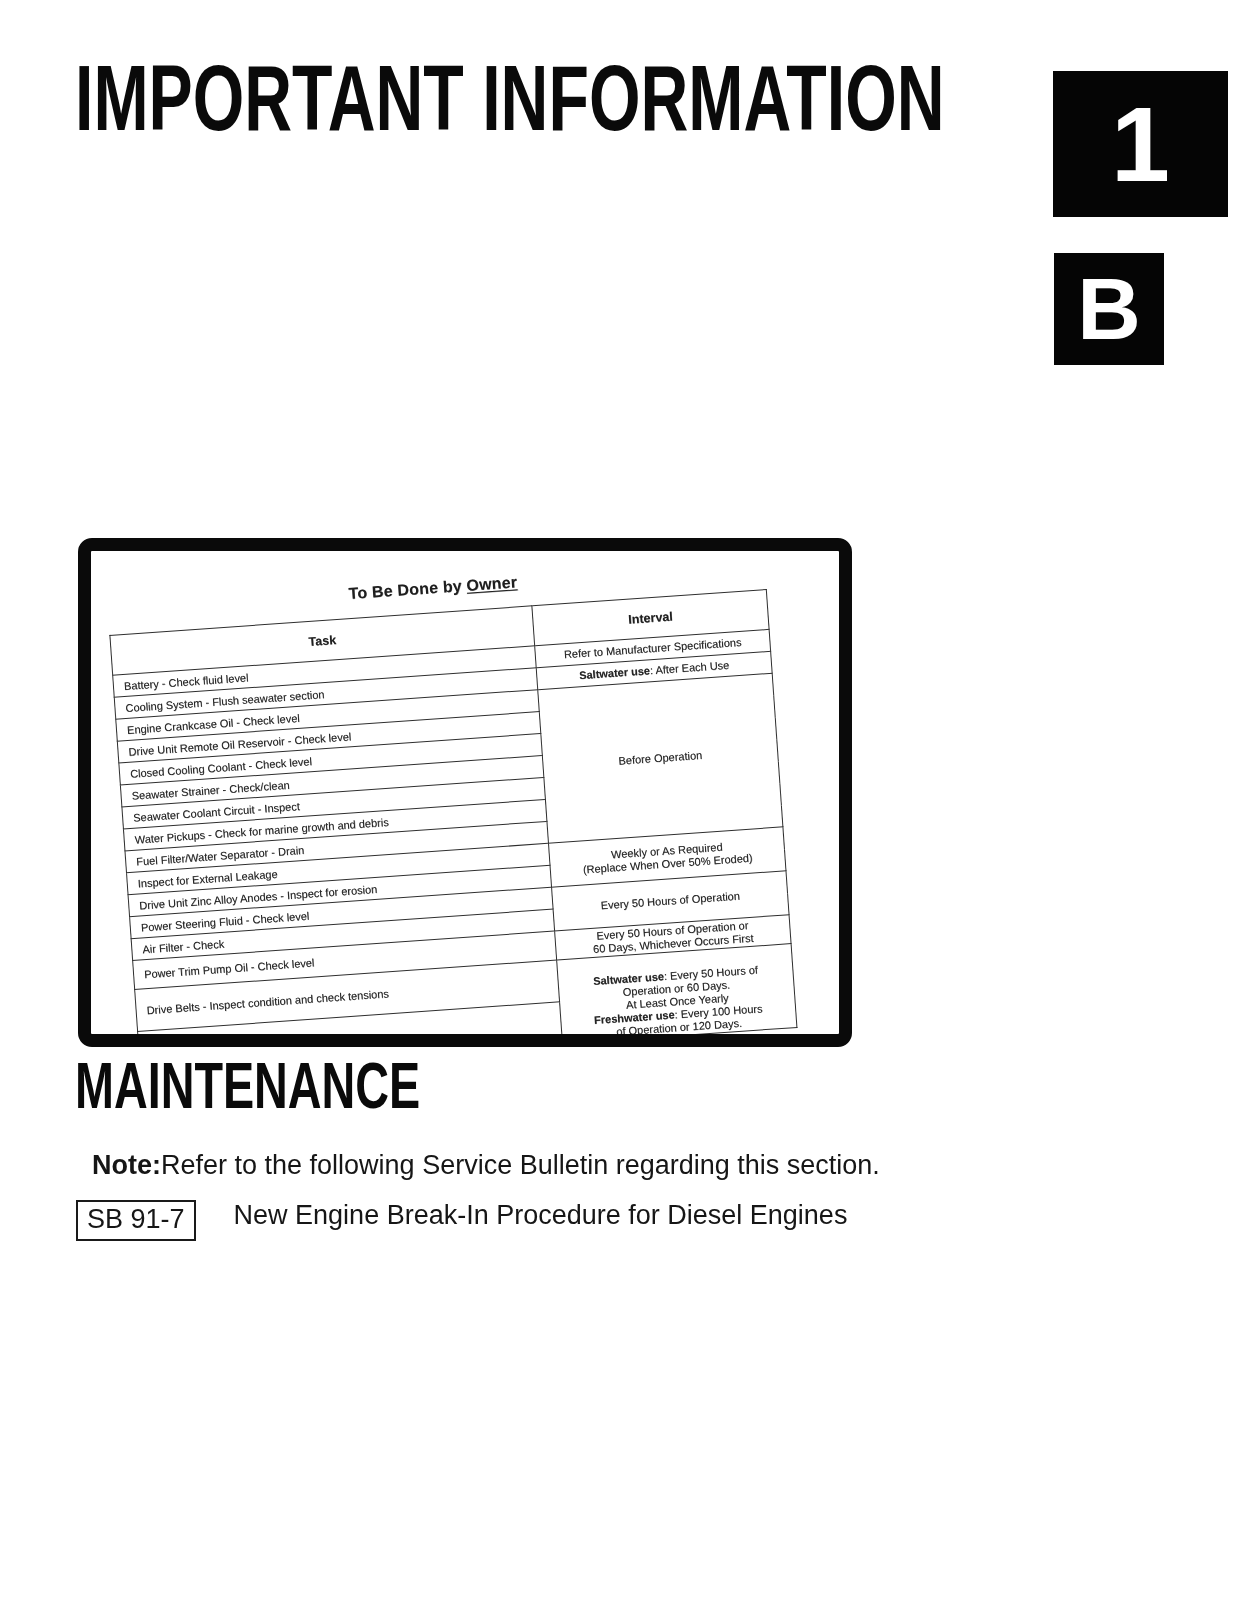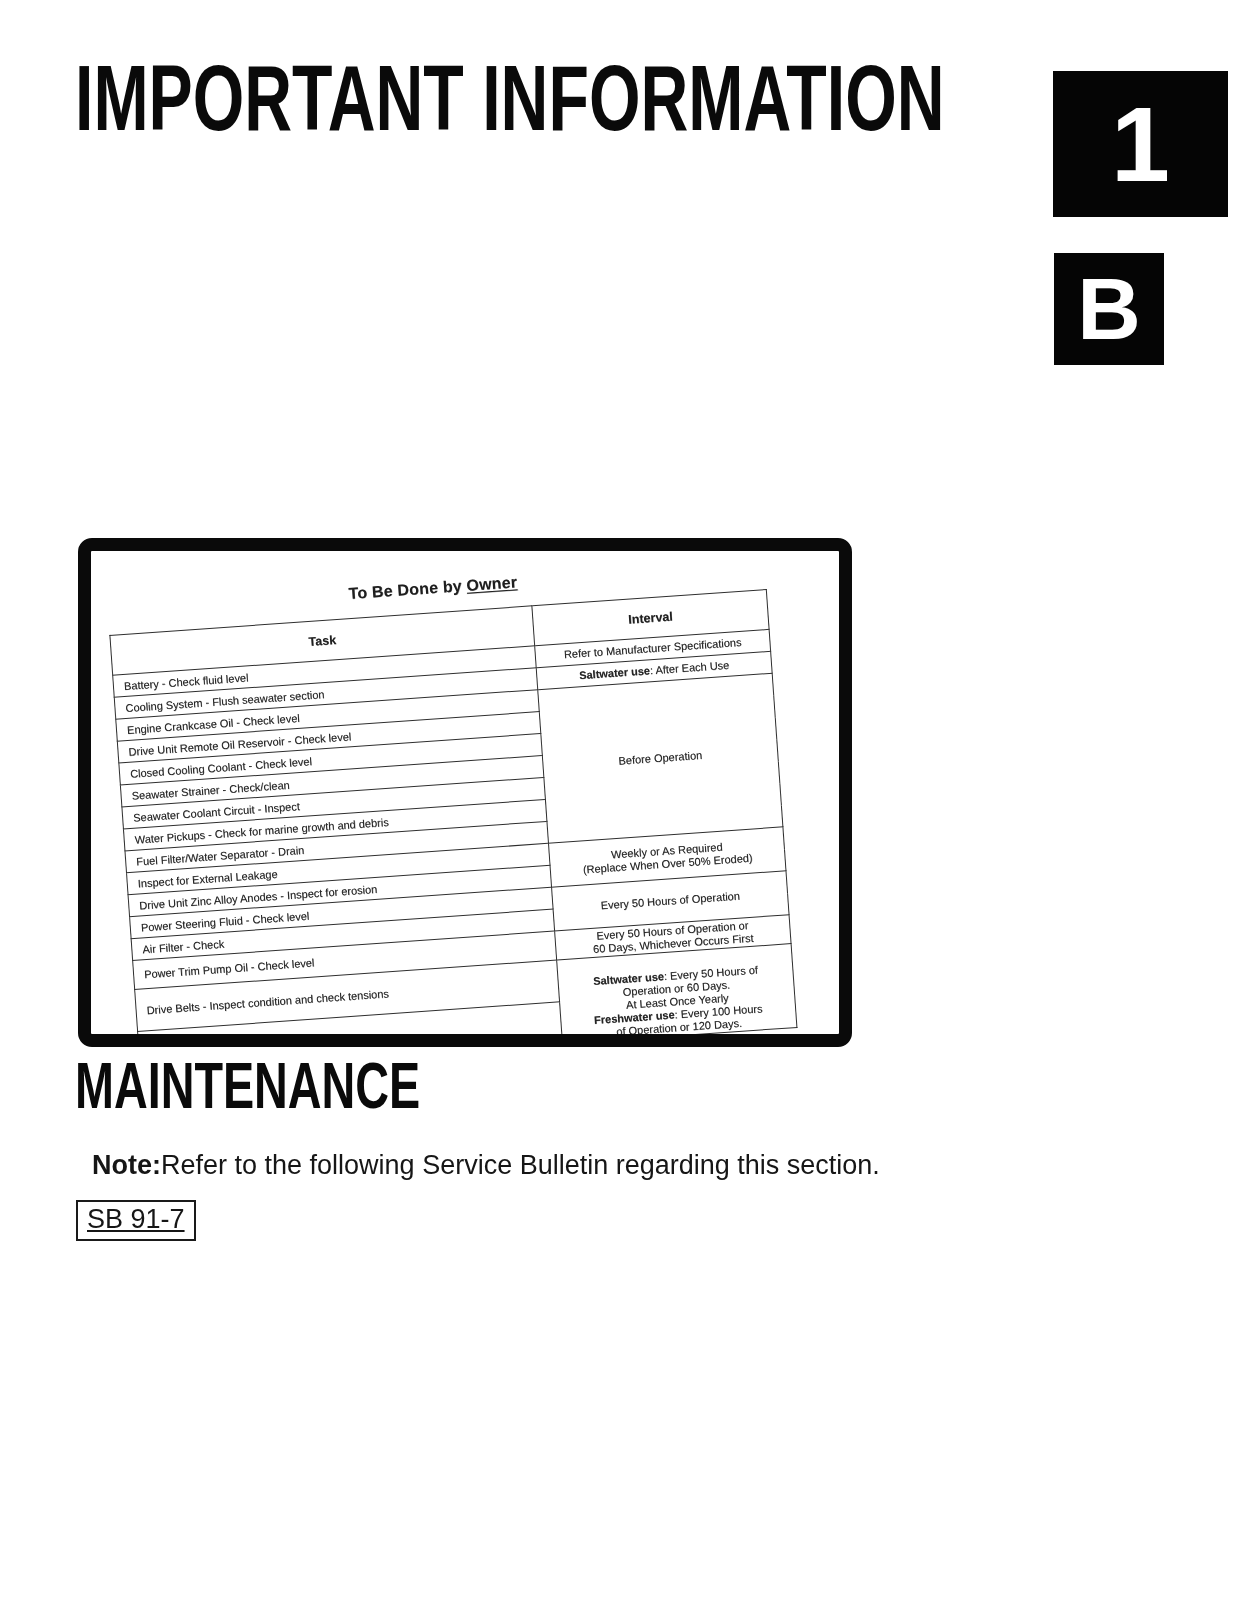--- a/index.html
+++ b/index.html
@@ -77,21 +77,21 @@
   .note {
     position:absolute; left:92px; top:1148px; margin:0;
     font-size:27px; line-height:34px; color:#161616; white-space:nowrap;
   }
   .note b { font-weight:bold; }
 
   
   .bulletin {
     position:absolute; left:76px; top:1200px;
     display:flex; align-items:flex-start; gap:38px;
-    font-size:27px; color:#161616; white-space:nowrap;text-decoration:underline;
+    font-size:27px; color:#161616; white-space:nowrap;
   }
   .sb-box {
     border:2px solid #1a1a1a; padding:2px 9px 4px 9px; display:inline-block;
   }
 </style>
 </head>
 <body>
 
 <h1 class="page-title">IMPORTANT INFORMATION</h1>
 
@@ -174,13 +174,14 @@
     </table>
   </div>
 </div>
 
 <h2 class="maint-heading">MAINTENANCE</h2>
 
 <p class="note"><b>Note:</b><span>Refer to the following Service Bulletin regarding this section.</span></p>
 
 <div class="bulletin">
   <span class="sb-box">SB 91-7</span>
+  <span>New Engine Break-In Procedure for Diesel Engines</span>
 </div>
 
 </body></html>

